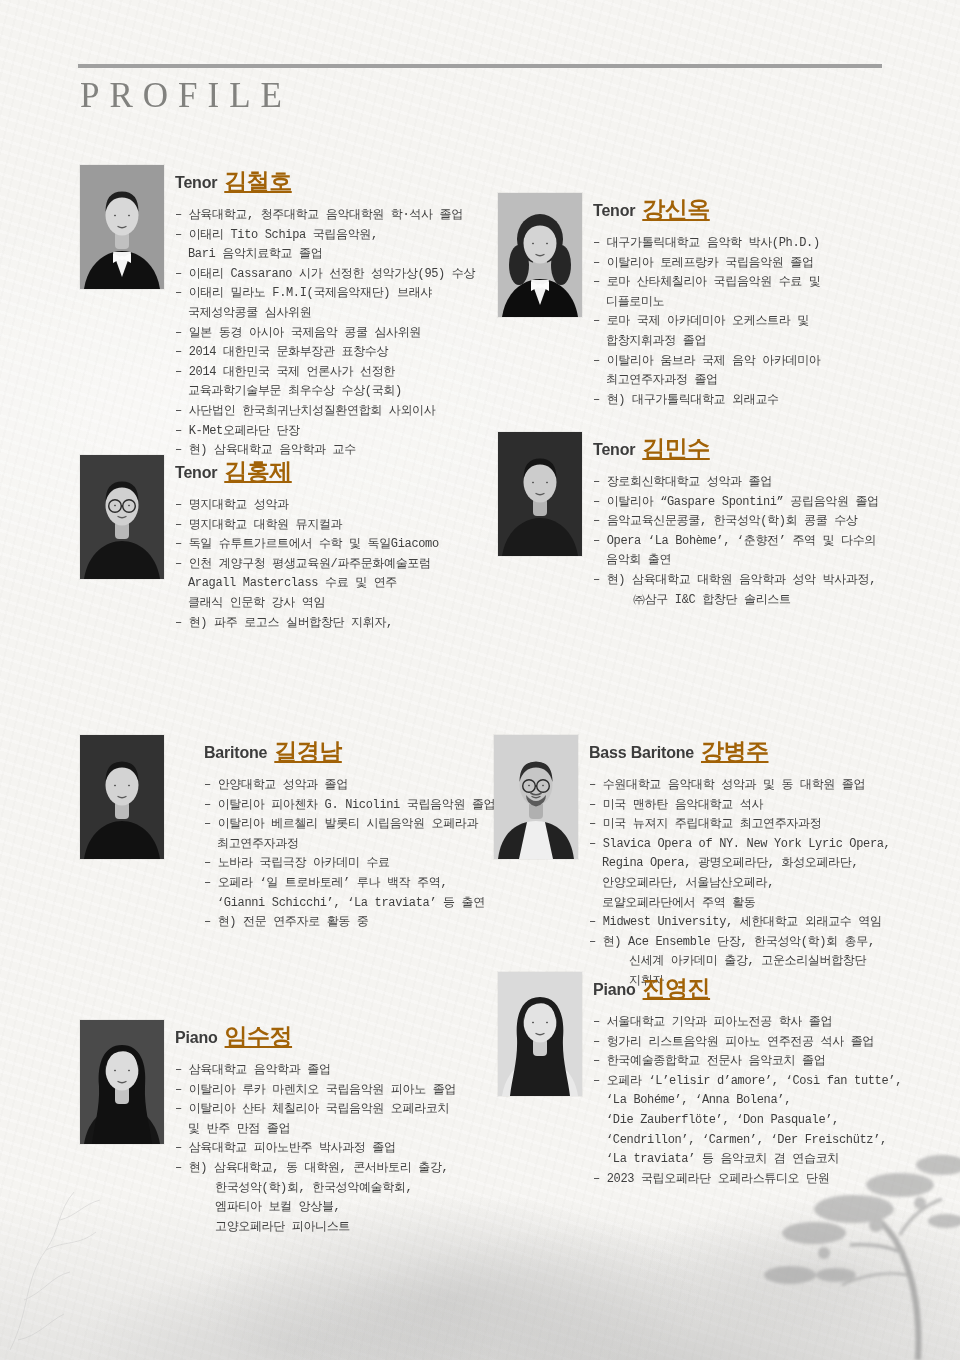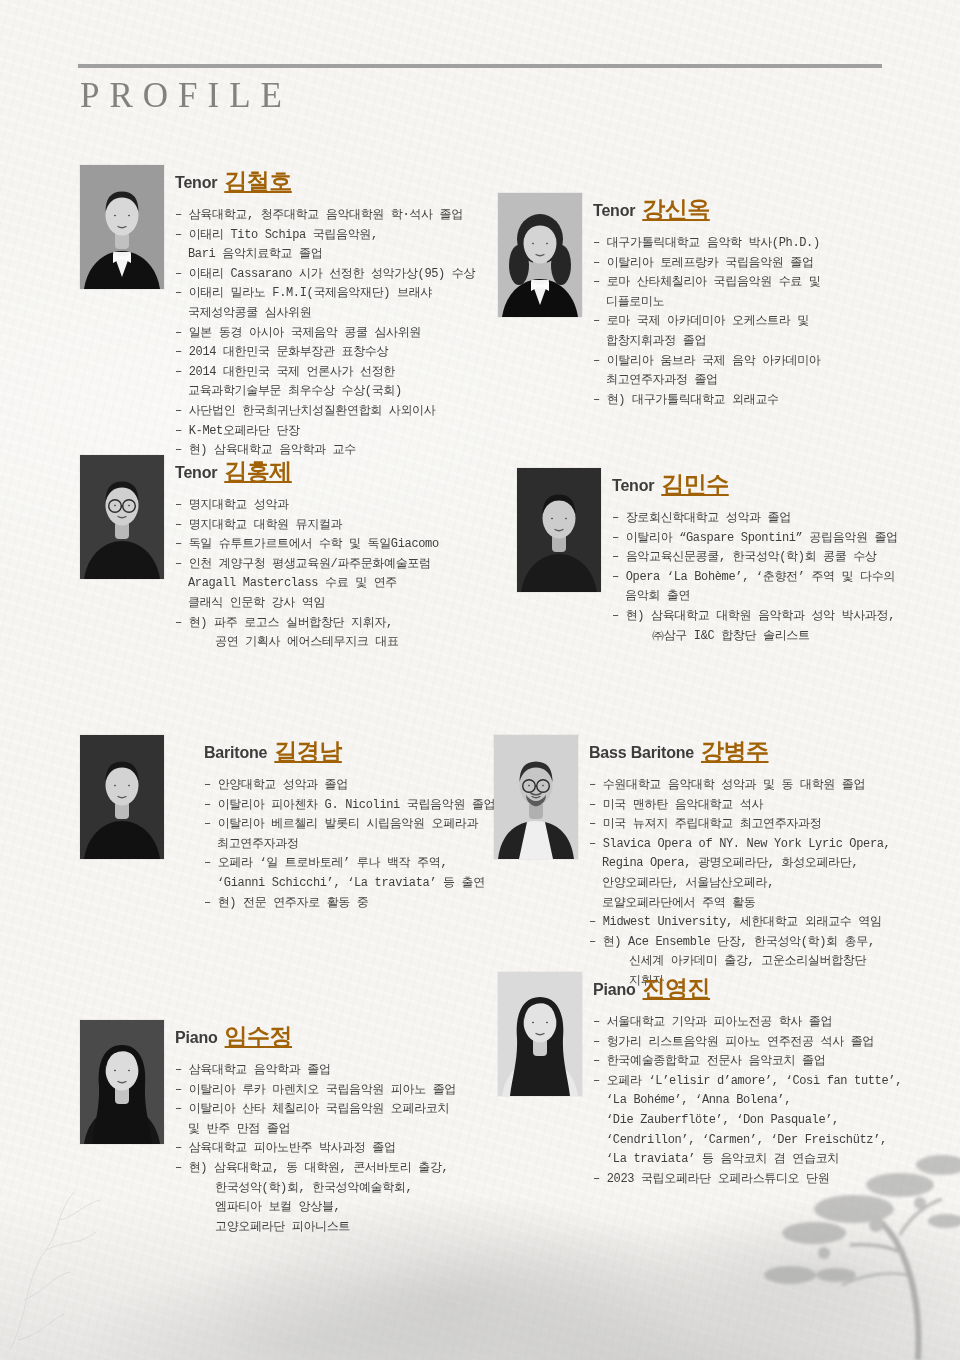--- a/index.html
+++ b/index.html
@@ -200,25 +200,24 @@
         <div class="content">
           <div class="title"><span class="role">Tenor</span><span class="name">김홍제</span></div>
           <div class="lines">
             <div class="line i0">– 명지대학교 성악과</div>
             <div class="line i0">– 명지대학교 대학원 뮤지컬과</div>
             <div class="line i0">– 독일 슈투트가르트에서 수학 및 독일Giacomo</div>
             <div class="line i0">– 인천 계양구청 평생교육원/파주문화예술포럼</div>
             <div class="line i1">Aragall Masterclass 수료 및 연주</div>
             <div class="line i1">클래식 인문학 강사 역임</div>
             <div class="line i0">– 현) 파주 로고스 실버합창단 지휘자,</div>
-            <div class="line i2">공연 기획사 에어스테무지크 대표</div>
-          </div>
-        </div>
-      </div>
-      <div class="card" style="left: 498px; top: 468px; margin-left: 19px;">
+          </div>
+        </div>
+      </div>
+      <div class="card" style="left: 498px; top: 432px;">
         <div class="photo">
           <svg width="84" height="124" viewBox="0 0 84 124" xmlns="http://www.w3.org/2000/svg">
             <rect width="84" height="124" fill="#2d2d2d"></rect>
             <path fill="#1a1a1a" d="M4,124 C8,98 26,86 42,86 C58,86 76,98 80,124 Z"></path>
             <rect x="35" y="66" width="14" height="18" rx="4" fill="#b4b4b4"></rect>
             <ellipse cx="42" cy="50" rx="16.5" ry="20.5" fill="#cccccc"></ellipse>
             <path fill="#151515" d="M25.5,47 Q25.5,26.5 42,26.5 Q58.5,26.5 58.5,47 Q54.5,32.5 42,32.5 Q29.5,32.5 25.5,47 Z"></path>
             <g stroke="#5a5a5a" stroke-width="1.3" stroke-linecap="round" fill="none">
               <path d="M34.6,50.5 h0.8"></path>
               <path d="M48.6,50.5 h0.8"></path>
@@ -254,20 +253,21 @@
             </g>
           </svg>
         </div>
         <div class="content">
           <div class="title"><span class="role">Baritone</span><span class="name">길경남</span></div>
           <div class="lines">
             <div class="line i0">– 안양대학교 성악과 졸업</div>
             <div class="line i0">– 이탈리아 피아첸차 G. Nicolini 국립음악원 졸업</div>
             <div class="line i0">– 이탈리아 베르첼리 발롯티 시립음악원 오페라과</div>
             <div class="line i1">최고연주자과정</div>
+            <div class="line i0">– 노바라 국립극장 아카데미 수료</div>
             <div class="line i0">– 오페라 ‘일 트로바토레’ 루나 백작 주역,</div>
             <div class="line i1">‘Gianni Schicchi’, ‘La traviata’ 등 출연</div>
             <div class="line i0">– 현) 전문 연주자로 활동 중</div>
           </div>
         </div>
       </div>
       <div class="card" style="left: 494px; top: 735px;">
         <div class="photo">
           <svg width="84" height="124" viewBox="0 0 84 124" xmlns="http://www.w3.org/2000/svg">
             <rect width="84" height="124" fill="#d2d2d2"></rect>

